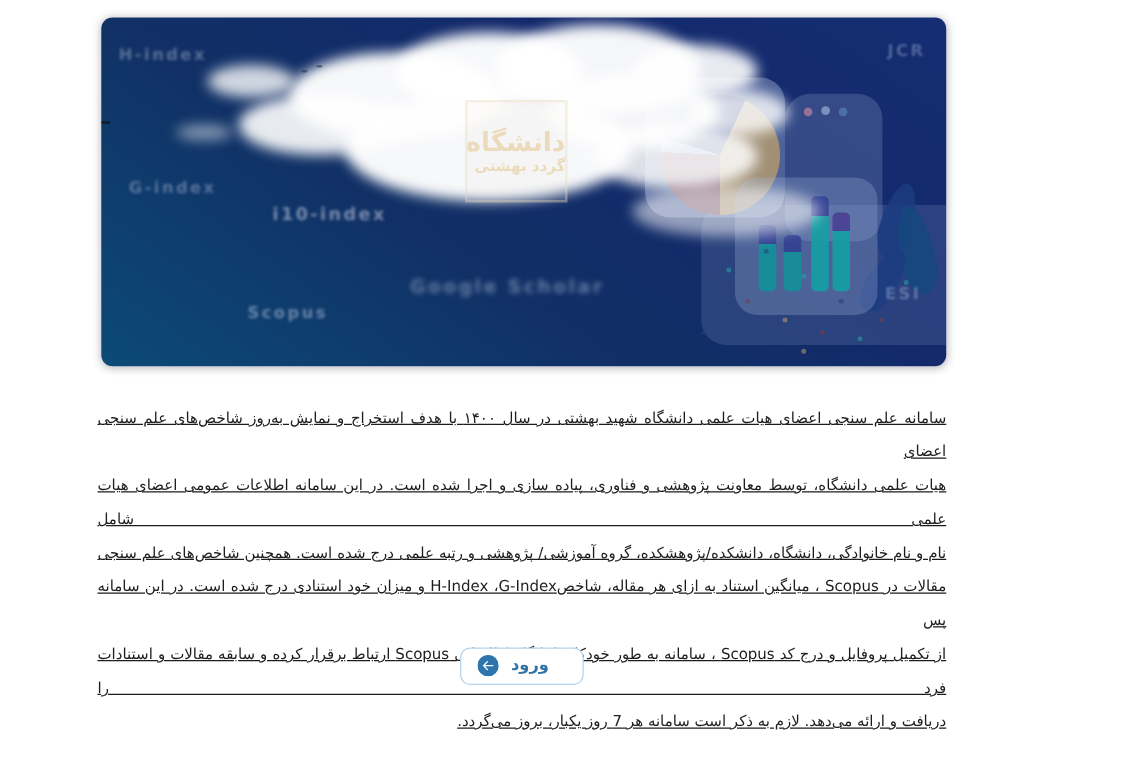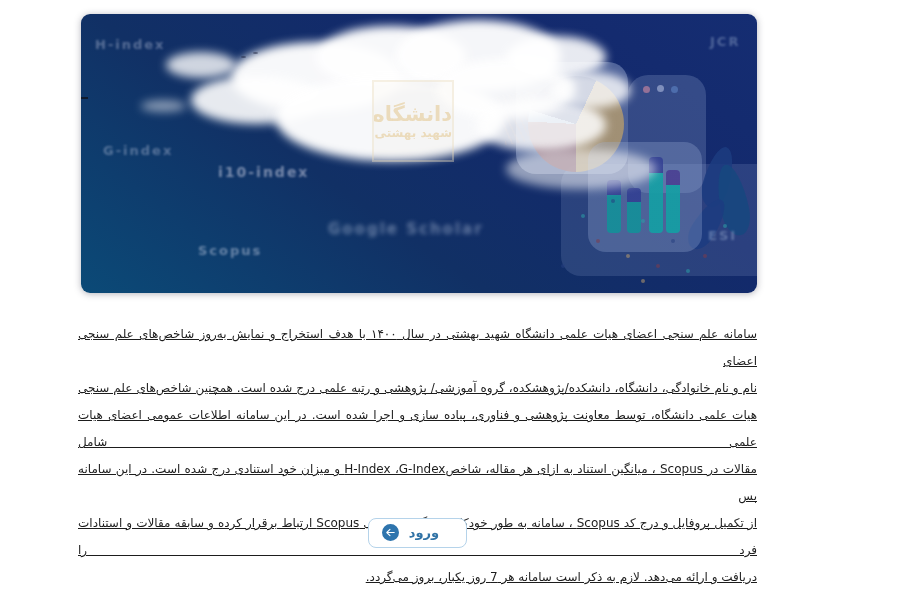--- a/index.html
+++ b/index.html
@@ -110,29 +110,29 @@
     <span class="banner-label" style="left:14px;top:23px;">H-index</span>
     <span class="banner-label" style="left:22px;top:129px;">G-index</span>
     <span class="banner-label" style="left:137px;top:150px;font-size:14px;color:rgba(205,210,228,.55);">i10-index</span>
     <span class="banner-label" style="left:247px;top:206px;font-size:15px;color:rgba(175,190,215,.5);filter:blur(2px);">Google Scholar</span>
     <span class="banner-label" style="left:117px;top:229px;color:rgba(195,205,225,.5);">Scopus</span>
     <span class="banner-label" style="left:629px;top:20px;color:rgba(150,170,205,.45);filter:blur(1px);">JCR</span>
     <span class="banner-label" style="left:627px;top:214px;color:rgba(150,170,205,.5);filter:blur(1px);">ESI</span>
 
     <div class="uni-logo">
       <span class="l1">دانشگاه</span>
-      <span class="l2">شهید بهشتی</span>
+      <span class="l2">گردد بهشتی</span>
     </div>
 
   </div>
 
   <div class="about">
     <div class="line">سامانه علم سنجی اعضای هیات علمی دانشگاه شهید بهشتی در سال ۱۴۰۰ با هدف استخراج و نمایش به‌روز شاخص‌های علم سنجی اعضای</div>
+    <div class="line">هیات علمی دانشگاه، توسط معاونت پژوهشی و فناوری، پیاده سازی و اجرا شده است. در این سامانه اطلاعات عمومی اعضای هیات علمی شامل</div>
     <div class="line">نام و نام خانوادگی، دانشگاه، دانشکده/پژوهشکده، گروه آموزشی/ پژوهشی و رتبه علمی درج شده است. همچنین شاخص‌های علم سنجی</div>
-    <div class="line">هیات علمی دانشگاه، توسط معاونت پژوهشی و فناوری، پیاده سازی و اجرا شده است. در این سامانه اطلاعات عمومی اعضای هیات علمی شامل</div>
     <div class="line">مقالات در Scopus ، میانگین استناد به ازای هر مقاله، شاخصH-Index ،G-Index و میزان خود استنادی درج شده است. در این سامانه پس</div>
     <div class="line">از تکمیل پروفایل و درج کد Scopus ، سامانه به طور خودکار با پایگاه اطلاعاتی Scopus ارتباط برقرار کرده و سابقه مقالات و استنادات فرد را</div>
     <div class="line last">دریافت و ارائه می‌دهد. لازم به ذکر است سامانه هر 7 روز یکبار، بروز می‌گردد.</div>
   </div>
 
   <div class="login-row">
     <button class="login-btn">
       <span>ورود</span>
       <span>
         <svg width="17" height="17" viewBox="0 0 16 16">

